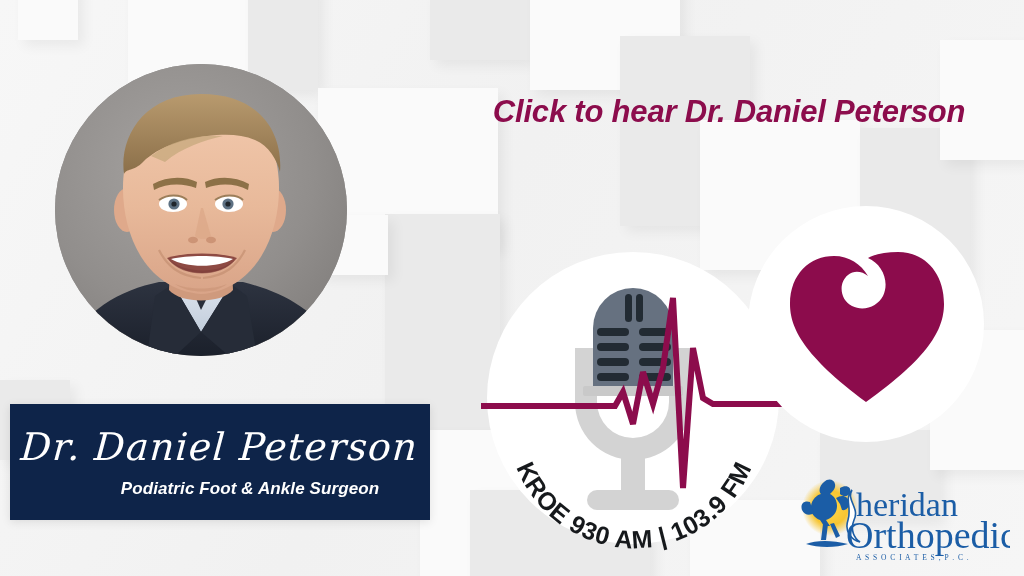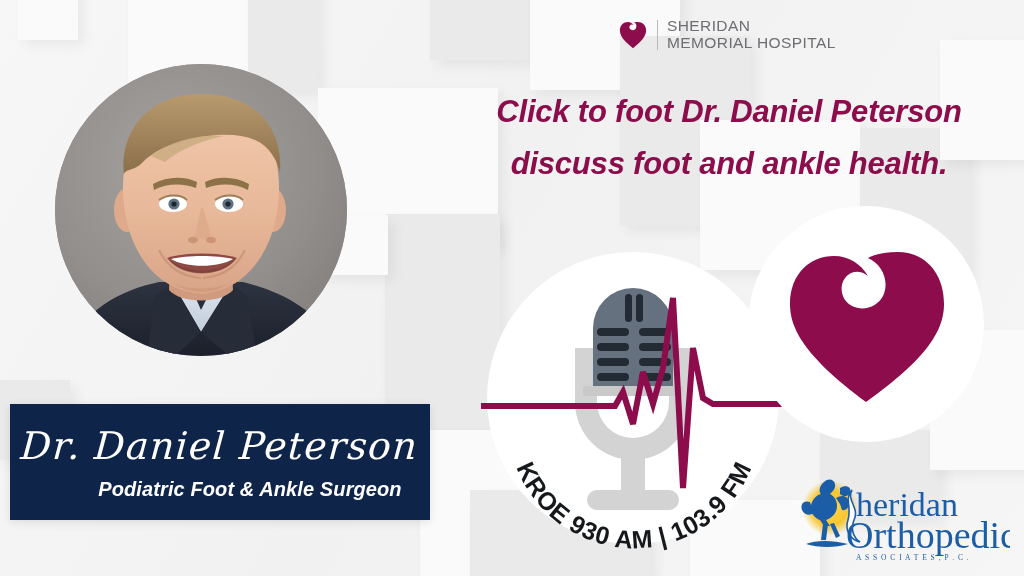--- a/index.html
+++ b/index.html
@@ -106,21 +106,21 @@
     font-family: "DejaVu Serif", serif;
     font-style: italic;
     font-size: 38px;
     font-weight: 400;
     letter-spacing: 1.2px;
     margin-bottom: 2px;
     transform: skewX(-4deg);
   }
   .name-role {
     color: #ffffff;
-    font-size: 20px;
+    font-size: 17px;
     font-style: italic;
     font-weight: bold;
     letter-spacing: 0.1px;
     margin-top: 8px;
     margin-left: 60px;
   }
 
   
   .mic-badge {
     position: absolute;
@@ -242,34 +242,23 @@
       <path d="M112 194 C 130 188 164 188 182 194 C 166 214 128 214 112 194 Z" fill="#8d4a43"></path>
       <path d="M116 195 C 132 191 162 191 178 195 C 164 204 130 204 116 195 Z" fill="#ffffff"></path>
       <path d="M114 196 C 132 210 164 210 180 196 C 166 214 128 214 114 196 Z" fill="#7a3a36" opacity="0.55"></path>
       <path d="M104 186 C 112 202 124 212 146 214" stroke="#c08a6d" stroke-width="2.2" fill="none" opacity="0.6"></path>
       <path d="M190 186 C 182 202 170 212 148 214" stroke="#c08a6d" stroke-width="2.2" fill="none" opacity="0.6"></path>
 
       <path d="M120 220 C 134 226 158 226 172 220 C 160 230 134 230 120 220 Z" fill="#c68f72" opacity="0.5"></path>
     </svg>
   </div>
 
-  <div class="hosp-logo">
-    <svg class="hosp-heart" viewBox="0 0 64 64">
-      <path d="M32 60 C 8 42 4 30 4 22 C 4 11 12 4 21 4 C 27 4 31 7 33 11 C 31 9 28 9 26 11 C 23 14 24 19 28 21 C 32 23 36 21 38 18 C 41 13 39 7 34 5 C 36 4 39 4 42 4 C 52 4 60 11 60 22 C 60 30 56 42 32 60 Z" fill="#8C0C4C"></path>
-    </svg>
-    <div class="hosp-divider"></div>
-    <div class="hosp-text">
-      <span>SHERIDAN</span>
-      <span>MEMORIAL HOSPITAL</span>
-    </div>
-  </div>
 
   <div class="headline">
-    <span class="ln">Click to foot Dr. Daniel Peterson</span>
-    <span class="ln">discuss foot and ankle health.</span>
+    <span class="ln">Click to hear Dr. Daniel Peterson</span>
   </div>
 
   <div class="name-banner">
     <div class="name-script">Dr. Daniel Peterson</div>
     <div class="name-role">Podiatric Foot &amp; Ankle Surgeon</div>
   </div>
 
   <div class="mic-badge">
     <svg class="mic-svg" viewBox="0 0 292 292">
       <defs>

